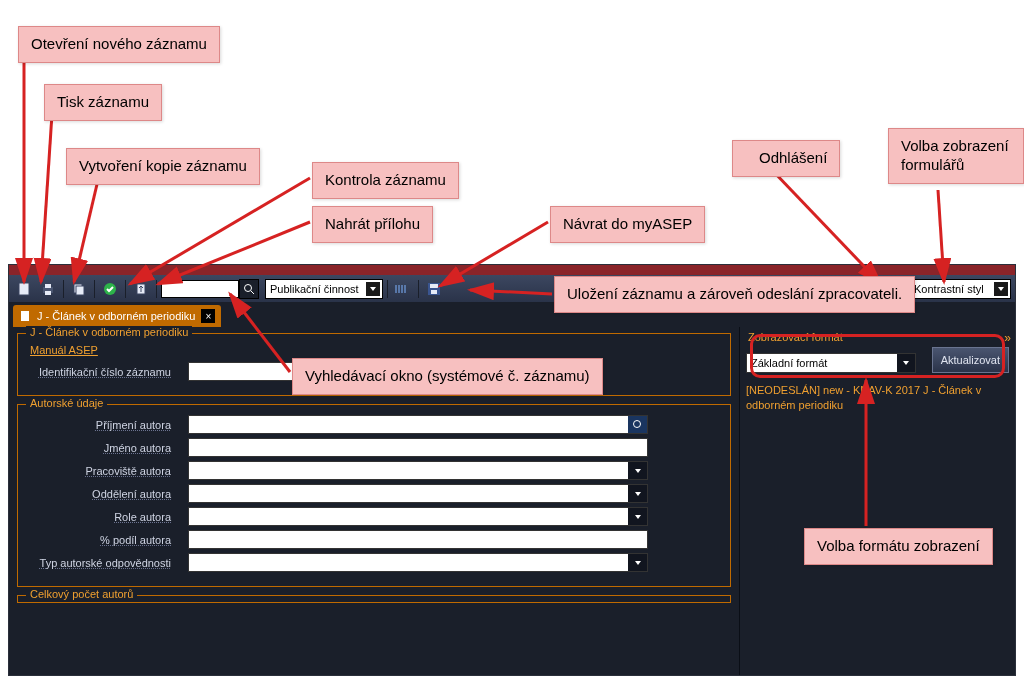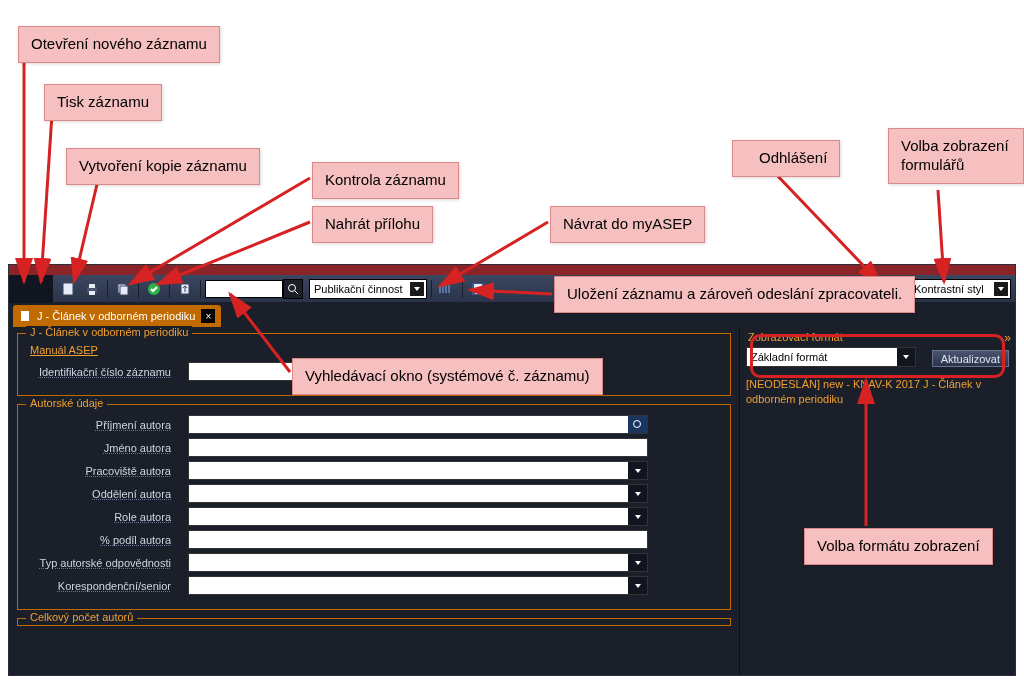--- a/index.html
+++ b/index.html
@@ -41,21 +41,20 @@
     background: #8a2429;
   }
   .toolbar {
     height: 28px;
     background: linear-gradient(#3c4760, #2a3349);
     display: flex;
     align-items: center;
     padding: 0 4px;
     gap: 2px;
     border-bottom: 1px solid #1a1f2a;
-    margin-left: 44px;
   }
   .toolbar .divider { width: 1px; height: 18px; background: #1a1f2a; margin: 0 2px; }
   .tb-icon {
     width: 22px; height: 20px;
     display: flex; align-items: center; justify-content: center;
     border-radius: 2px;
   }
   .tb-icon svg { fill: #d7def0; }
   .tb-icon.green-circle svg { fill: #2db34a; }
   .search-slot {
@@ -201,21 +200,21 @@
   .format-dd {
     flex:1; height:20px; background:#fff; border:1px solid #333;
     display:flex;align-items:center;justify-content:space-between;
     color:#000; font-size:11px; padding-left:4px;
   }
   .format-dd .caret {
     width:18px; height:18px; background:#11151f;
     display:flex;align-items:center;justify-content:center;
   }
   .btn-upd {
-    height:17px; padding:0 8px;
+    height:26px; padding:0 8px;
     background: linear-gradient(#4a5570,#2a3349);
     border:1px solid #6a7490;
     color:#e0e4f0; font-size:11px;
     display:flex;align-items:center;
   }
   .rec-text {
     color:#f0a030; font-size:11px; line-height:1.35;
   }
 
   .red-highlight {
@@ -451,30 +450,20 @@
         <div class="row">
           <label>Typ autorské odpovědnosti</label>
           <div class="field">
             <span class="dd-caret">
                 <svg width="8" height="8" viewBox="0 0 8 8">
                   <path d="M1 2 L4 6 L7 2 Z" fill="#fff"></path>
                 </svg>
               </span>
           </div>
         </div>
-        <div class="row">
-          <label>Korespondenční/senior</label>
-          <div class="field">
-            <span class="dd-caret">
-                <svg width="8" height="8" viewBox="0 0 8 8">
-                  <path d="M1 2 L4 6 L7 2 Z" fill="#fff"></path>
-                </svg>
-              </span>
-          </div>
-        </div>
       </div>
 
       <div class="fieldset" style="padding:6px 10px 0 10px;">
         <span class="legend">Celkový počet autorů</span>
       </div>
     </div>
 
     <div class="ws-right">
       <span class="right-expand">»</span>
       <div class="right-title">Zobrazovací formát</div>

